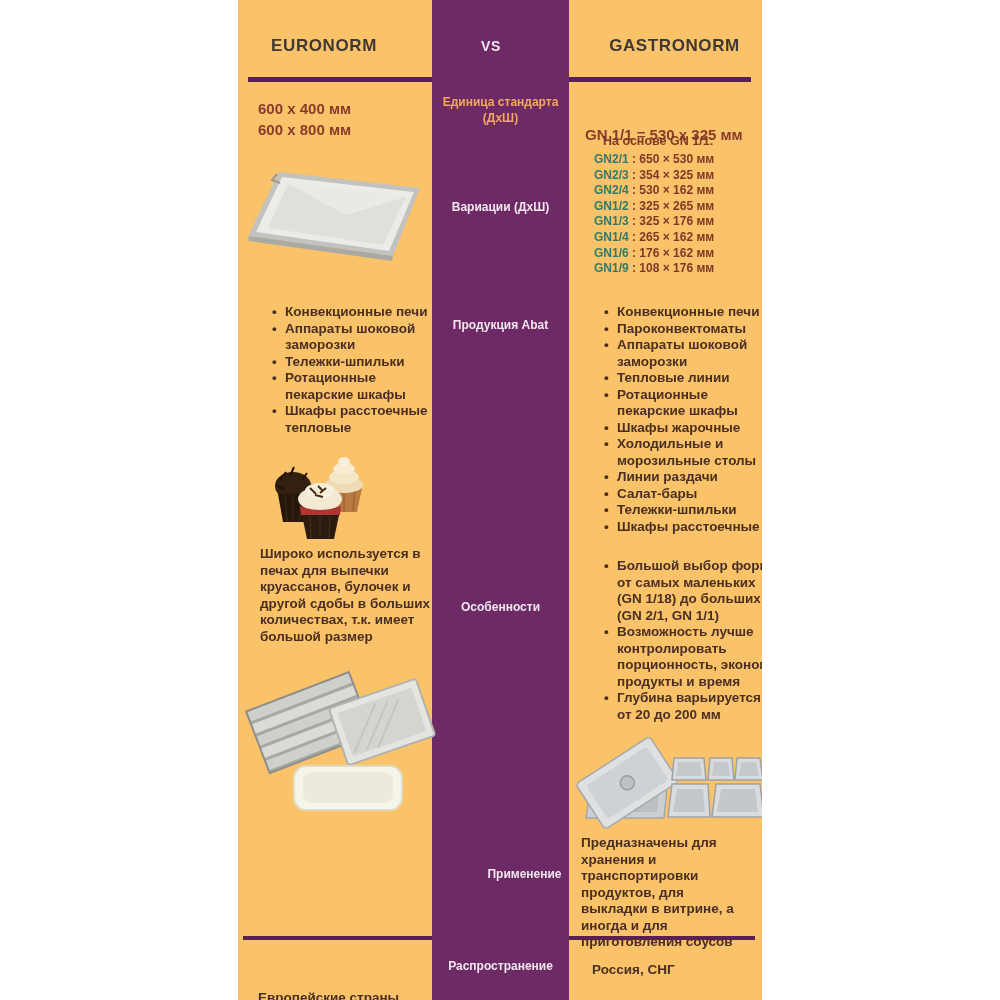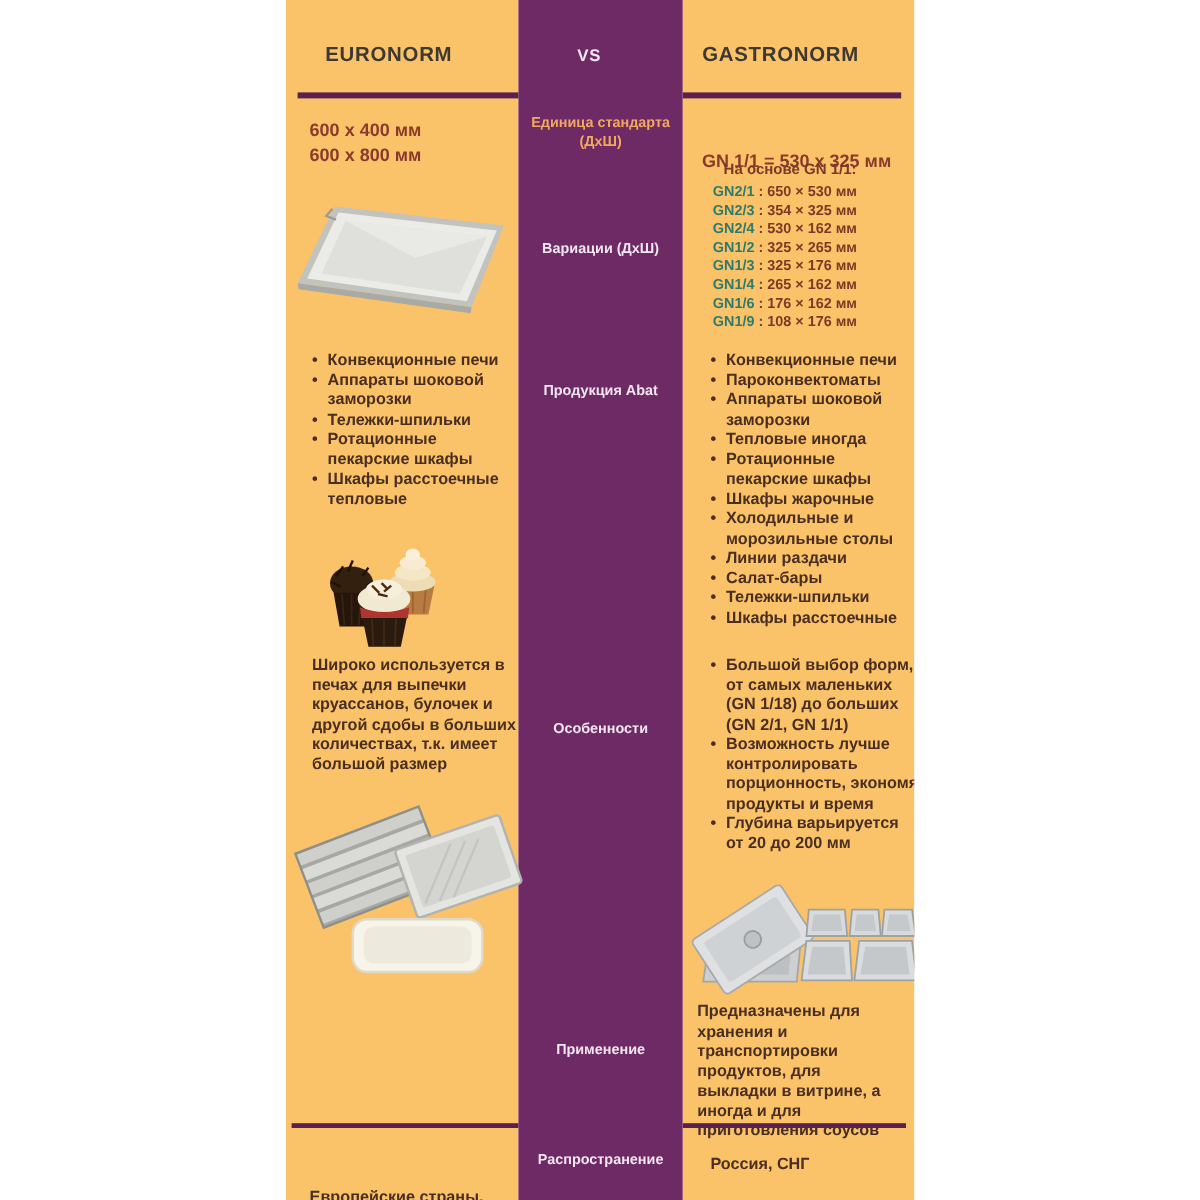--- a/index.html
+++ b/index.html
@@ -25,41 +25,41 @@
 
   .col{position:absolute;top:0;height:1000px;}
   .col-left{left:0;width:194px;background:var(--panel-orange);}
   .col-mid{left:194px;width:137px;background:var(--panel-purple);}
   .col-right{left:331px;width:193px;background:var(--panel-orange);}
 
   .hdr{position:absolute;font-weight:700;font-size:17px;letter-spacing:.6px;
        color:var(--heading-text);text-align:center;}
   .hdr-left{left:0;top:36px;width:172px;}
   .hdr-vs{left:194px;top:38px;width:118px;color:var(--label-light);font-size:14px;font-weight:600;}
-  .hdr-right{left:331px;top:36px;width:163px;}
+  .hdr-right{left:331px;top:36px;width:163px;padding-left:24px;}
 
   .divider{position:absolute;height:5px;background:var(--divider-purple);}
   .d-tl{left:10px;top:77px;width:184px;}
   .d-tr{left:331px;top:77px;width:182px;}
   .d-bl{left:5px;top:936px;width:189px;height:4px;}
   .d-br{left:331px;top:936px;width:186px;height:4px;}
 
   .mid-label{position:absolute;left:194px;width:137px;text-align:center;
     font-size:12px;font-weight:600;color:var(--label-light);line-height:1.35;}
   .ml-unit{top:94px;color:var(--label-orange);}
   .ml-var{top:199px;}
   .ml-prod{top:317px;}
   .ml-feat{top:599px;}
-  .ml-app{top:866px;}
+  .ml-app{top:866px;margin-left:24px;}
   .ml-dist{top:958px;}
 
   .sizes{position:absolute;left:20px;top:98px;font-size:15px;font-weight:700;
     color:var(--accent-maroon);line-height:1.4;}
   .body-txt{font-size:13.5px;line-height:16.5px;color:var(--body-text);font-weight:600;}
-  ul.blist{list-style:none;margin:0;padding:0;}
+  ul.blist{list-style:none;margin:12px;padding:0;}
   .blist li{position:relative;padding-left:15px;}
   .blist li::before{content:"\2022";position:absolute;left:2px;top:0;}
 
   .l-products{position:absolute;left:20px;top:292px;width:174px;}
   .l-features{position:absolute;left:22px;top:546px;width:178px;}
   .l-app{position:absolute;left:22px;top:835px;width:182px;}
   .l-dist{position:absolute;left:20px;top:948px;width:180px;margin-top:42px;}
 
   .r-base{position:absolute;left:347px;top:98px;font-size:15px;font-weight:700;color:var(--accent-maroon);margin-top:28px;}
   .r-intro{position:absolute;left:365px;top:134px;font-size:12.5px;font-weight:700;color:var(--gn-value-maroon);}
@@ -187,21 +187,21 @@
       <div><span class="code">GN1/6</span><span class="size"> : 176 × 162 мм</span></div>
 
       <div><span class="code">GN1/9</span><span class="size"> : 108 × 176 мм</span></div>
     </div>
 
   <ul class="blist body-txt r-products">
 
   <li>Конвекционные печи</li>
       <li>Пароконвектоматы</li>
       <li>Аппараты шоковой заморозки</li>
-      <li>Тепловые иногда</li>
+      <li>Тепловые линии</li>
       <li>Ротационные пекарские шкафы</li>
       <li>Шкафы жарочные</li>
       <li>Холодильные и морозильные столы</li>
       <li>Линии раздачи</li>
       <li>Салат-бары</li>
       <li>Тележки-шпильки</li>
       <li>Шкафы расстоечные</li>
     </ul>
 
   <ul class="blist body-txt r-features">

